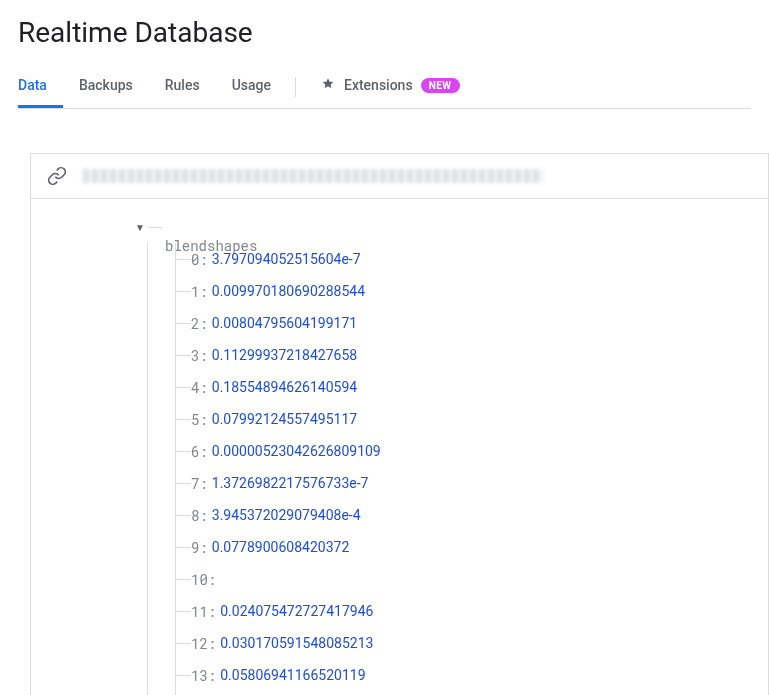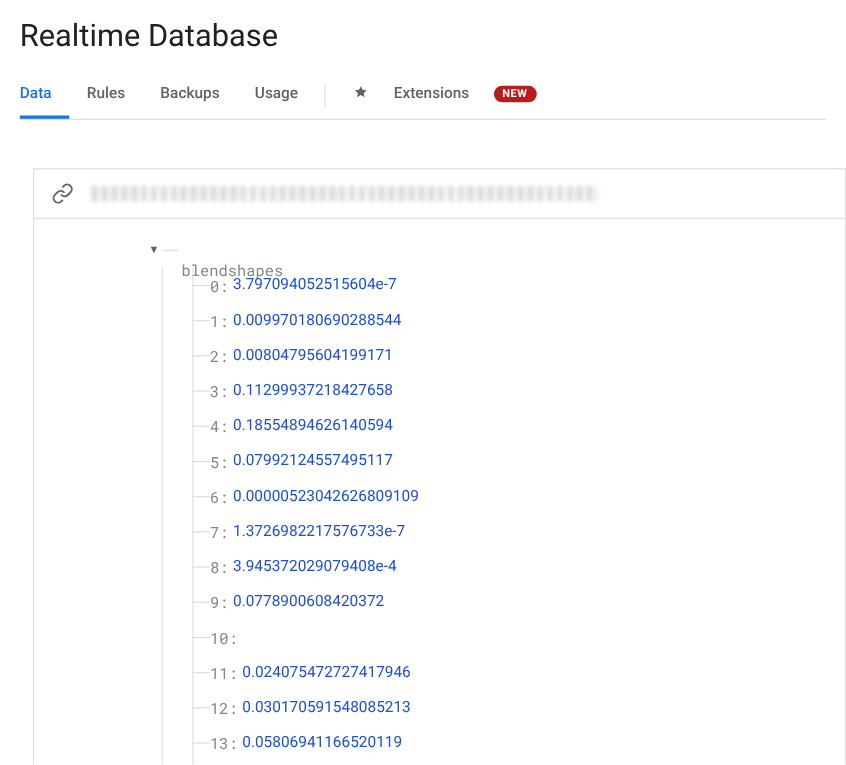--- a/index.html
+++ b/index.html
@@ -48,32 +48,32 @@
     }
     .tab-divider {
       width: 1px;
       height: 20px;
       background: #dadce0;
       margin: 0 8px;
     }
     .extensions-tab {
       display: flex;
       align-items: center;
-      gap: 22px;
+      gap: 8px;
     }
     .ext-icon {
       width: 16px;
       height: 16px;
       display: inline-flex;
       align-items: center;
       justify-content: center;
       color: #5f6368;
     }
     .new-badge {
-      background: #b91c1c;
+      background: #d946ef;
       color: white;
       font-size: 10px;
       font-weight: 700;
       padding: 2px 8px;
       border-radius: 10px;
       letter-spacing: 0.5px;
     }
     .content {
       padding: 44px 0 0 30px;
     }
@@ -190,22 +190,22 @@
       background: #dadce0;
     }
   </style>
 </head>
 <body>
 
 <div class="header">
   <h1 class="page-title">Realtime Database</h1>
   <div class="tabs">
     <div class="tab active">Data</div>
+    <div class="tab">Backups</div>
     <div class="tab">Rules</div>
-    <div class="tab">Backups</div>
     <div class="tab">Usage</div>
     <div class="tab-divider"></div>
     <div class="tab extensions-tab">
       <span class="ext-icon">
         <svg width="16" height="16" viewBox="0 0 24 24" fill="currentColor">
           <path d="M12 2l2.5 5 5.5.5-4 4 1 5.5-5-3-5 3 1-5.5-4-4 5.5-.5z"></path>
         </svg>
       </span>
       <span>Extensions</span>
       <span class="new-badge">NEW</span>

